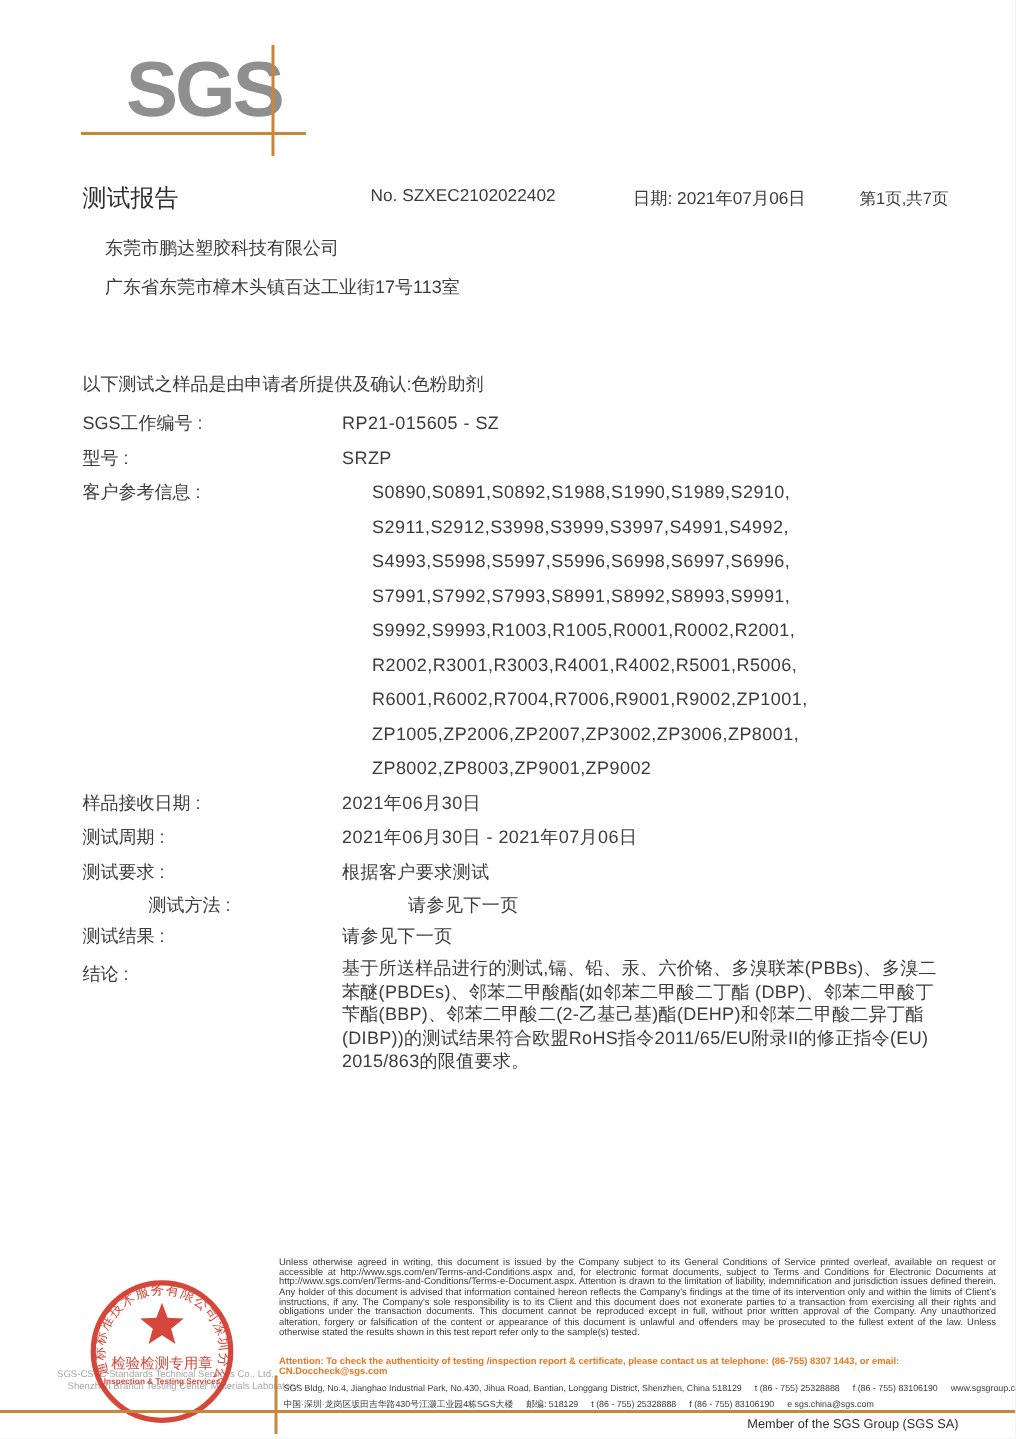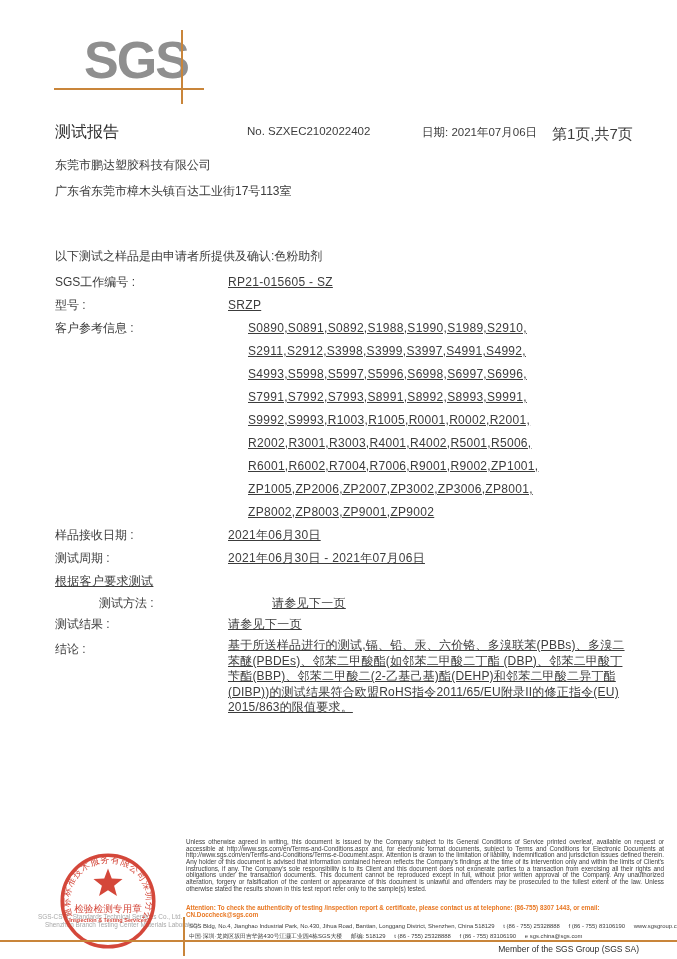--- a/index.html
+++ b/index.html
@@ -20,29 +20,29 @@
     letter-spacing:-2px;line-height:1;
     font-family:"Liberation Sans","DejaVu Sans",sans-serif;
   }
   .logo-vline{position:absolute;left:181px;top:30px;width:2px;height:74px;background:#c9853a;}
   .logo-hline{position:absolute;left:54px;top:88px;width:150px;height:2px;background:#c9853a;}
   
   .title-row{position:absolute;left:0;top:122px;width:677px;height:22px;}
   .doc-title{position:absolute;left:55px;top:0;font-size:16px;font-weight:normal;color:#2e2e2e;}
   .report-no{position:absolute;left:247px;top:3px;font-size:11.5px;}
   .report-date{position:absolute;left:422px;top:3px;font-size:11.5px;}
-  .page-info{position:absolute;left:552px;top:3px;font-size:15px;}
+  .page-info{position:absolute;left:573px;top:3px;font-size:11px;}
   
-  .applicant{position:absolute;left:55px;top:152px;font-size:12px;line-height:26px;}
+  .applicant{position:absolute;left:70px;top:152px;font-size:12px;line-height:26px;}
   
   .intro{position:absolute;left:55px;top:248px;font-size:12px;text-align:right;}
   .fields{position:absolute;left:55px;top:271px;width:575px;font-size:12px;}
   .frow{display:flex;line-height:23px;}
   .flabel{width:173px;flex-shrink:0;}
-  .fvalue{flex:1;letter-spacing:0.3px;text-decoration:underline;}
+  .fvalue{flex:1;letter-spacing:0.3px;}
   .ref-line{line-height:23px;letter-spacing:0.3px;margin-left:20px;}
   .conclusion-row{margin-top:2px;}
   .conclusion-text{line-height:15.5px;letter-spacing:0.2px;width:402px;}
   
   .terms{
     position:absolute;left:186px;top:839px;width:478px;
     font-size:6.3px;line-height:6.65px;text-align:justify;color:#3c3c3c;
   }
   .attention{
     position:absolute;left:186px;top:905px;width:478px;
@@ -110,20 +110,21 @@
     </div>
     <div class="frow">
       <div class="flabel">样品接收日期 :</div>
       <div class="fvalue">2021年06月30日</div>
     </div>
     <div class="frow">
       <div class="flabel">测试周期 :</div>
       <div class="fvalue">2021年06月30日 - 2021年07月06日</div>
     </div>
     <div class="frow">
+      <div class="flabel">测试要求 :</div>
       <div class="fvalue">根据客户要求测试</div>
     </div>
     <div class="frow" style="line-height:20px;margin-left:44px;">
       <div class="flabel">测试方法 :</div>
       <div class="fvalue">请参见下一页</div>
     </div>
     <div class="frow">
       <div class="flabel">测试结果 :</div>
       <div class="fvalue">请参见下一页</div>
     </div>

